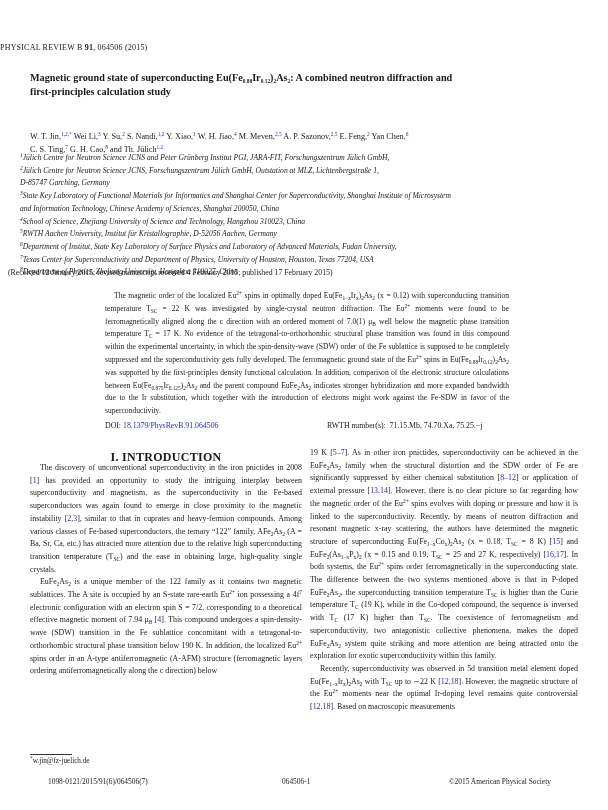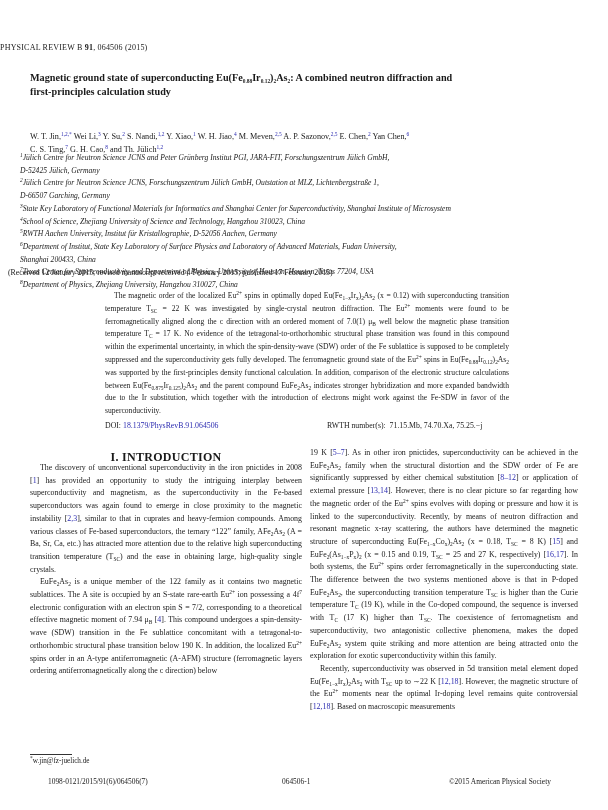--- a/index.html
+++ b/index.html
@@ -44,37 +44,36 @@
 
 <div class="abs authors center">
   <span><span>W. T. Jin,</span><sup class="sup-link">1,2,*</sup></span>
   <span><span>Wei Li,</span><sup class="sup-link">3</sup></span>
   <span><span>Y. Su,</span><sup class="sup-link">2</sup></span>
   <span><span>S. Nandi,</span><sup class="sup-link">1,2</sup></span>
   <span><span>Y. Xiao,</span><sup class="sup-link">1</sup></span>
   <span><span>W. H. Jiao,</span><sup class="sup-link">4</sup></span>
   <span><span>M. Meven,</span><sup class="sup-link">2,5</sup></span>
   <span><span>A. P. Sazonov,</span><sup class="sup-link">2,5</sup></span>
-  <span><span>E. Chen,</span><sup class="sup-link">2</sup></span>
+  <span><span>E. Feng,</span><sup class="sup-link">2</sup></span>
   <span><span>Yan Chen,</span><sup class="sup-link">6</sup></span><br>
   <span><span>C. S. Ting,</span><sup class="sup-link">7</sup></span>
   <span><span>G. H. Cao,</span><sup class="sup-link">8</sup></span>
   <span><span>and Th. Jülich</span><sup class="sup-link">1,2</sup></span>
 </div>
 
 <div class="abs affils center">
   <span class="line"><sup>1</sup><span>Jülich Centre for Neutron Science JCNS and Peter Grünberg Institut PGI, JARA-FIT, Forschungszentrum Jülich GmbH,</span></span>
-  <span class="line">D-52425 Jülich, Germany</span>
   <span class="line"><sup>2</sup><span>Jülich Centre for Neutron Science JCNS, Forschungszentrum Jülich GmbH, Outstation at MLZ, Lichtenbergstraße 1,</span></span>
-  <span class="line">D-66507 Garching, Germany</span>
+  <span class="line">D-85747 Garching, Germany</span>
   <span class="line"><sup>3</sup><span>State Key Laboratory of Functional Materials for Informatics and Shanghai Center for Superconductivity, Shanghai Institute of Microsystem</span></span>
+  <span class="line">and Information Technology, Chinese Academy of Sciences, Shanghai 200050, China</span>
   <span class="line"><sup>4</sup><span>School of Science, Zhejiang University of Science and Technology, Hangzhou 310023, China</span></span>
   <span class="line"><sup>5</sup><span>RWTH Aachen University, Institut für Kristallographie, D-52056 Aachen, Germany</span></span>
   <span class="line"><sup>6</sup><span>Department of Institut, State Key Laboratory of Surface Physics and Laboratory of Advanced Materials, Fudan University,</span></span>
-  <span class="line">Shanghai 200433, China</span>
   <span class="line"><sup>7</sup><span>Texas Center for Superconductivity and Department of Physics, University of Houston, Houston, Texas 77204, USA</span></span>
   <span class="line"><sup>8</sup><span>Department of Physics, Zhejiang University, Hangzhou 310027, China</span></span>
 </div>
 
 <div class="abs received center">(Received 12 January 2015; revised manuscript received 4 February 2015; published 17 February 2015)</div>
 
 <div class="abs abstract"><span>The magnetic order of the localized Eu</span><sup>2+</sup><span> spins in optimally doped Eu(Fe</span><sub>1−x</sub><span>Ir</span><sub>x</sub><span>)</span><sub>2</sub><span>As</span><sub>2</sub><span> (x = 0.12) with superconducting transition temperature T</span><sub>SC</sub><span> = 22 K was investigated by single-crystal neutron diffraction. The Eu</span><sup>2+</sup><span> moments were found to be ferromagnetically aligned along the c direction with an ordered moment of 7.0(1) μ</span><sub>B</sub><span> well below the magnetic phase transition temperature T</span><sub>C</sub><span> = 17 K. No evidence of the tetragonal-to-orthorhombic structural phase transition was found in this compound within the experimental uncertainty, in which the spin-density-wave (SDW) order of the Fe sublattice is supposed to be completely suppressed and the superconductivity gets fully developed. The ferromagnetic ground state of the Eu</span><sup>2+</sup><span> spins in Eu(Fe</span><sub>0.88</sub><span>Ir</span><sub>0.12</sub><span>)</span><sub>2</sub><span>As</span><sub>2</sub><span> was supported by the first-principles density functional calculation. In addition, comparison of the electronic structure calculations between Eu(Fe</span><sub>0.875</sub><span>Ir</span><sub>0.125</sub><span>)</span><sub>2</sub><span>As</span><sub>2</sub><span> and the parent compound EuFe</span><sub>2</sub><span>As</span><sub>2</sub><span> indicates stronger hybridization and more expanded bandwidth due to the Ir substitution, which together with the introduction of electrons might work against the Fe-SDW in favor of the superconductivity.</span></div>
 
 <div class="abs doi-row">
   <span>DOI:</span>

